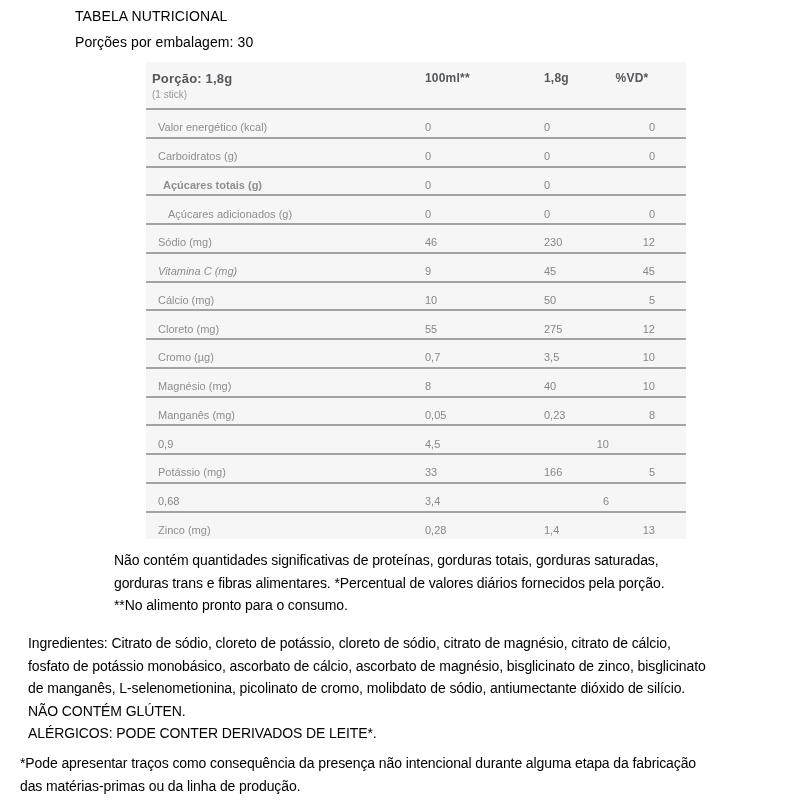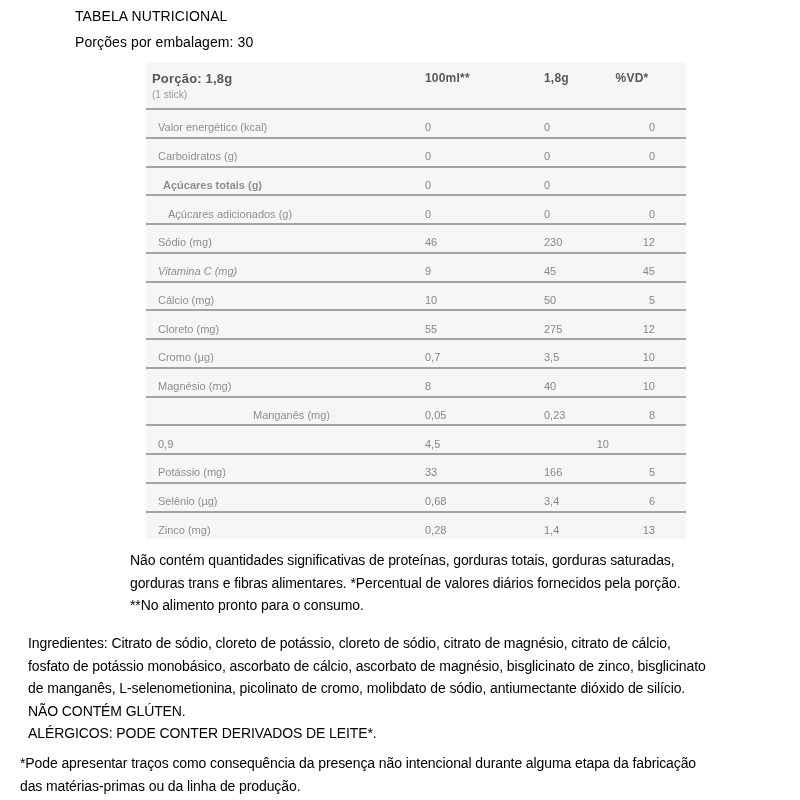--- a/index.html
+++ b/index.html
@@ -77,21 +77,21 @@
   .t-row .vd { text-align: right; }
 
   
   .body-text {
     font-size: 14px;
     line-height: 22.5px;
     color: #000;
     white-space: pre-line;
     letter-spacing: -0.1px;
   }
-  #table-footnote { left: 130px; top: 549px; width: 660px; }
+  #table-footnote { left: 114px; top: 549px; width: 660px; }
   #ingredients     { left: 28px;  top: 632px; width: 775px; }
   #trace-footnote  { left: 20px;  top: 752px; width: 775px; }
 </style>
 </head>
 <body>
 
 <div class="abs" id="page-heading">
   <div>TABELA NUTRICIONAL</div>
   <div>Porções por embalagem: 30</div>
 </div>
@@ -171,41 +171,40 @@
   </div>
 
   <div class="t-row">
     <span class="cell label" style="padding-left: 0px;">Magnésio (mg)</span>
     <span class="cell v100">8</span>
     <span class="cell vport">40</span>
     <span class="cell vd">10</span>
   </div>
 
   <div class="t-row">
-    <span class="cell label" style="padding-left: 0px; text-align: center;">Manganês (mg)</span>
+    <span class="cell label" style="padding-left: 0px;">Manganês (mg)</span>
     <span class="cell v100">0,05</span>
     <span class="cell vport">0,23</span>
     <span class="cell vd">8</span>
   </div>
 
   <div class="t-row">
     <span class="cell v100">0,9</span>
     <span class="cell vport">4,5</span>
     <span class="cell vd">10</span>
   </div>
 
   <div class="t-row">
     <span class="cell label" style="padding-left: 0px;">Potássio (mg)</span>
     <span class="cell v100">33</span>
     <span class="cell vport">166</span>
     <span class="cell vd">5</span>
   </div>
 
   <div class="t-row">
-    <span class="cell label" style="padding-left: 0px;">Selênio (µg)</span>
     <span class="cell v100">0,68</span>
     <span class="cell vport">3,4</span>
     <span class="cell vd">6</span>
   </div>
 
   <div class="t-row">
     <span class="cell label" style="padding-left: 0px;">Zinco (mg)</span>
     <span class="cell v100">0,28</span>
     <span class="cell vport">1,4</span>
     <span class="cell vd">13</span>

